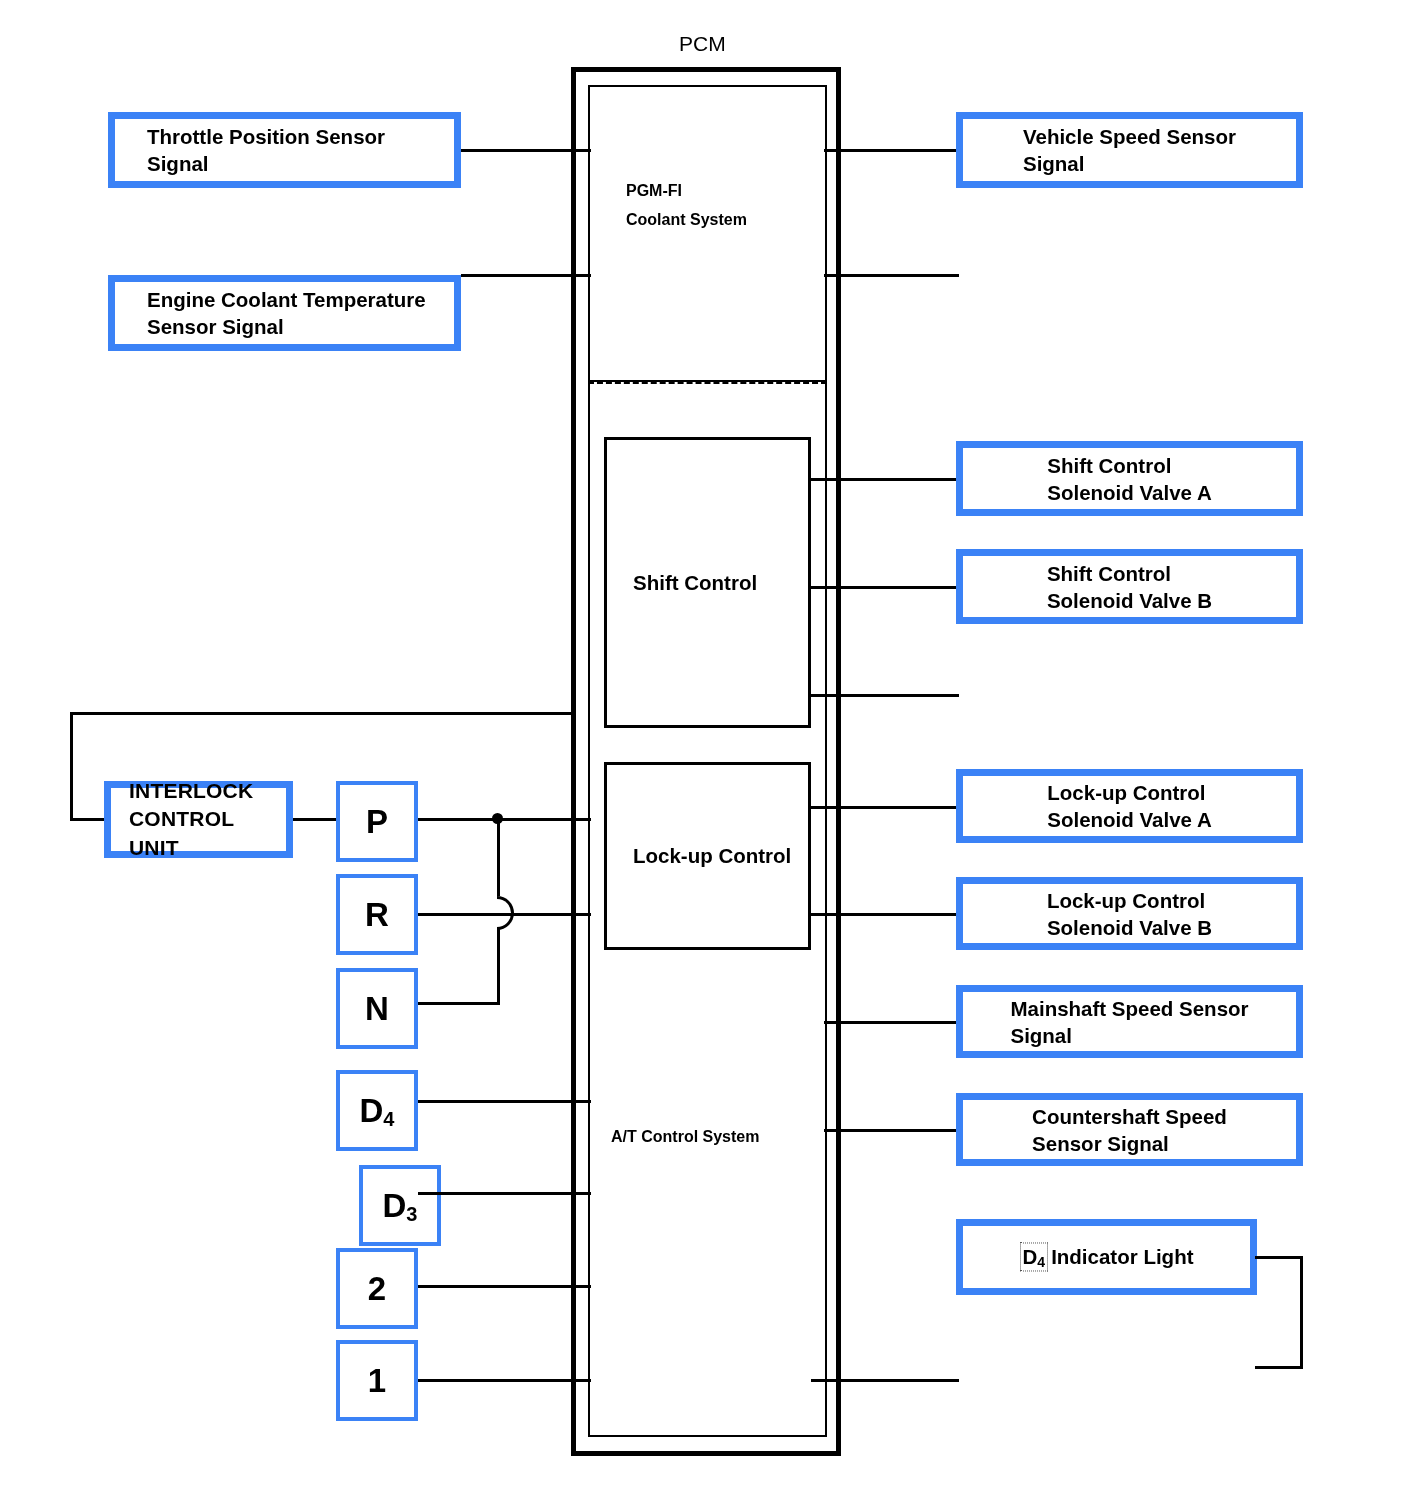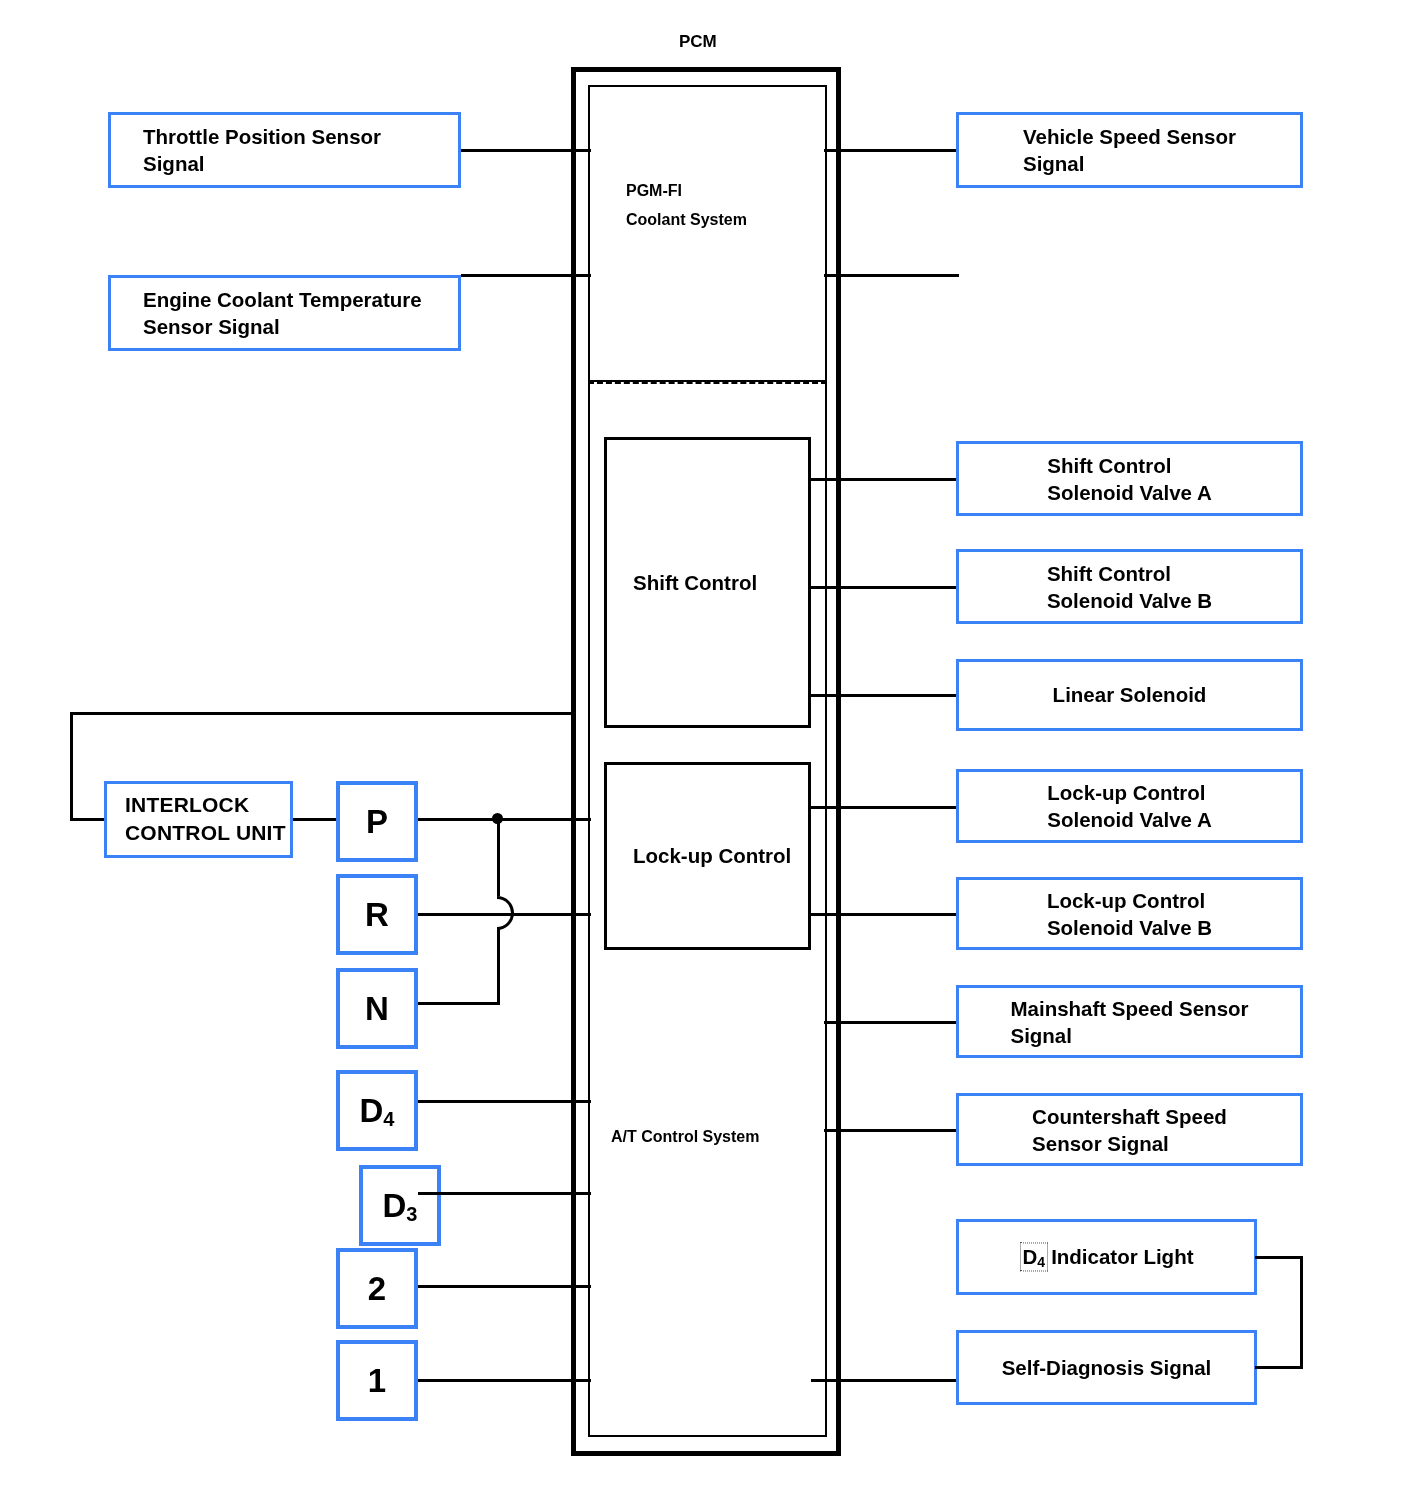--- a/index.html
+++ b/index.html
@@ -1,21 +1,21 @@
 <!DOCTYPE html>
 <html><head>
 <meta charset="utf-8">
 <style>
   html,body{margin:0;padding:0;background:#ffffff;}
   #root{position:relative;width:1408px;height:1500px;background:#ffffff;
         font-family:"Liberation Sans","DejaVu Sans",sans-serif;
         -webkit-font-smoothing:none;overflow:hidden;}
 
   
-  .box{position:absolute;box-sizing:border-box;border:3px solid #3b82f6;background:#fff;}
+  .box{position:absolute;box-sizing:border-box;border:7px solid #3b82f6;background:#fff;}
   .box .txt{position:absolute;font-weight:bold;color:#000;line-height:1.32;}
 
   .lbox{ 
     }
   .lbox .txt{left:32px;top:50%;transform:translateY(-50%);font-size:20.5px;text-align:left;}
 
   .rbox .txt{left:0;right:0;top:50%;transform:translateY(-50%);font-size:20.5px;text-align:center;}
   .rbox .inner-left{display:inline-block;text-align:left;}
 
   .gear{border-width:4px;}
@@ -40,21 +40,21 @@
   .pcm-inner .txt{position:absolute;left:26px;top:50%;transform:translateY(-50%);
                   font-size:20.5px;font-weight:bold;line-height:1.34;}
 
   .plain-label{position:absolute;font-size:16px;font-weight:bold;color:#000;}
 
   
   .h{position:absolute;height:0;border-top:3px solid #000;}
   .v{position:absolute;width:0;border-left:3px solid #000;}
   .dot{position:absolute;width:11px;height:11px;border-radius:50%;background:#000;}
 
-  #title{position:absolute;font-size:17px;font-weight:bold;color:#000;}
+  #title{position:absolute;font-size:21px;font-weight:normal;color:#000;}
 
   .d4chip{display:inline-block;border:1px dotted #555;padding:0 2px;margin-right:3px;}
 </style>
 </head>
 <body>
 
 <div id="root">
 
   <div id="title" style="left:679px;top:32px;">PCM</div>
 
@@ -194,25 +194,20 @@
   <div class="box rbox" style="left:956px;top:549px;width:347px;height:75px;">
     <div class="txt">
       <span class="inner-left">
         <span>Shift Control</span><br>
         <span>Solenoid Valve B</span>
       </span>
     </div>
   </div>
 
   <div class="h" style="left:811px;top:694px;width:148px;"></div>
-  <div class="box rbox" style="left:956px;top:659px;width:347px;height:72px;">
-    <div class="txt">
-      <span>Linear Solenoid</span>
-    </div>
-  </div>
 
   <div class="h" style="left:811px;top:806px;width:148px;"></div>
   <div class="box rbox" style="left:956px;top:769px;width:347px;height:74px;">
     <div class="txt">
       <span class="inner-left">
         <span>Lock-up Control</span><br>
         <span>Solenoid Valve A</span>
       </span>
     </div>
   </div>
@@ -247,23 +242,18 @@
     </div>
   </div>
 
   <div class="box rbox" style="left:956px;top:1219px;width:301px;height:76px;">
     <div class="txt">
       <span class="d4chip">D<span style="font-size:14px;position:relative;top:3px;">4</span></span><span>Indicator Light</span>
     </div>
   </div>
 
   <div class="h" style="left:811px;top:1379px;width:148px;"></div>
-  <div class="box rbox" style="left:956px;top:1330px;width:301px;height:75px;">
-    <div class="txt">
-      <span>Self-Diagnosis Signal</span>
-    </div>
-  </div>
 
   <div class="h" style="left:1255px;top:1256px;width:48px;"></div>
   <div class="v" style="left:1300px;top:1256px;height:112px;"></div>
   <div class="h" style="left:1255px;top:1366px;width:48px;"></div>
 
 </div>
 
 </body></html>

